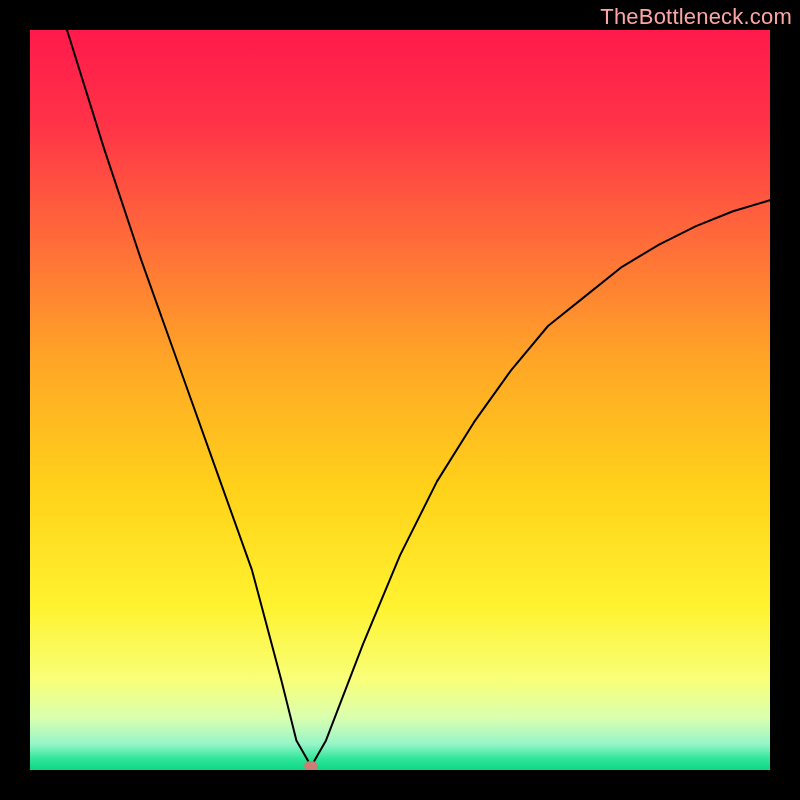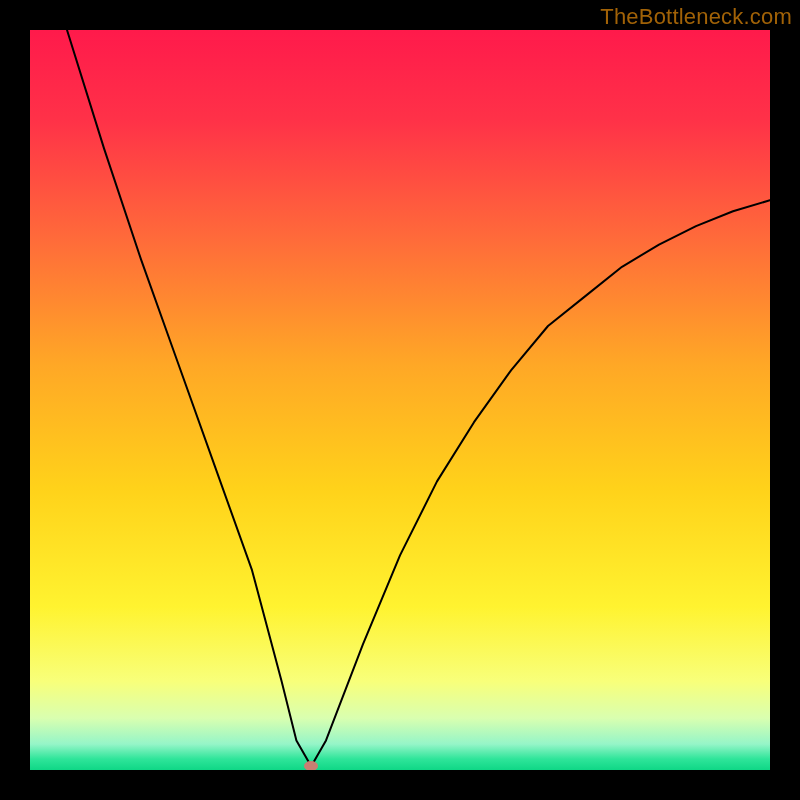--- a/index.html
+++ b/index.html
@@ -32,21 +32,21 @@
   svg.curve {
     position: absolute;
     inset: 0;
     width: 100%;
     height: 100%;
   }
   .watermark {
     position: absolute;
     top: 4px;
     right: 8px;
-    color: #a16207;
+    color: #fca5a5;
     font-size: 22px;
     font-weight: 500;
     letter-spacing: 0.2px;
     user-select: none;
   }
   .marker {
     position: absolute;
     width: 14px;
     height: 10px;
     border-radius: 50% / 50%;

